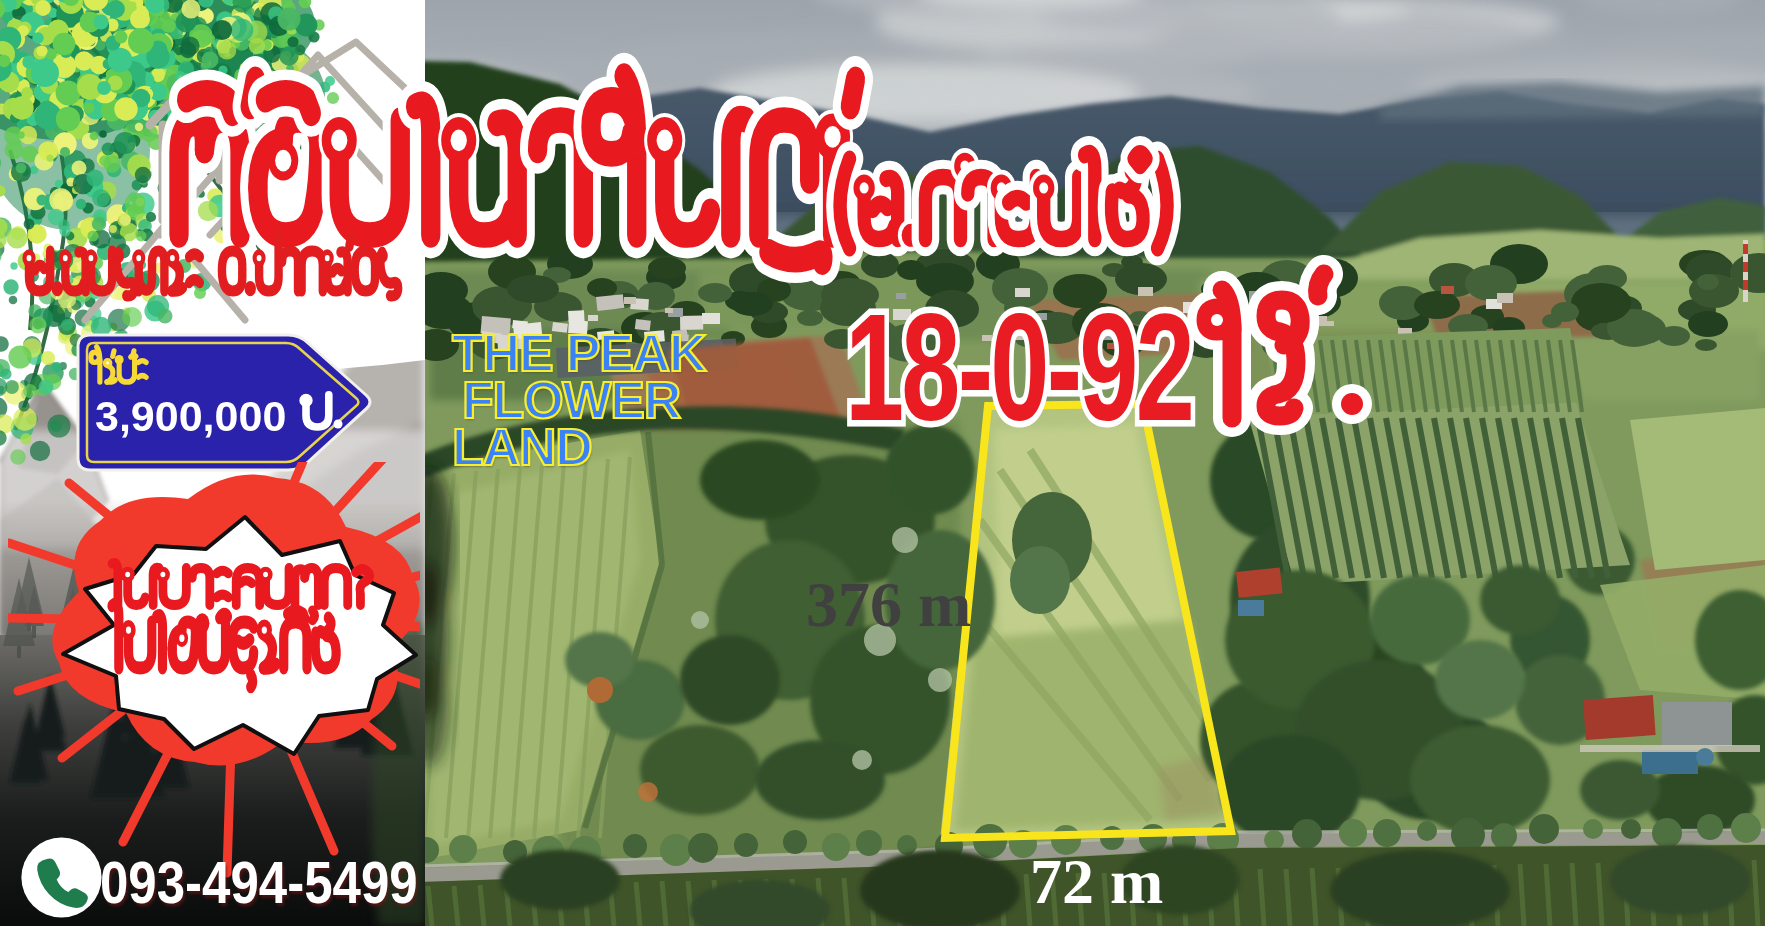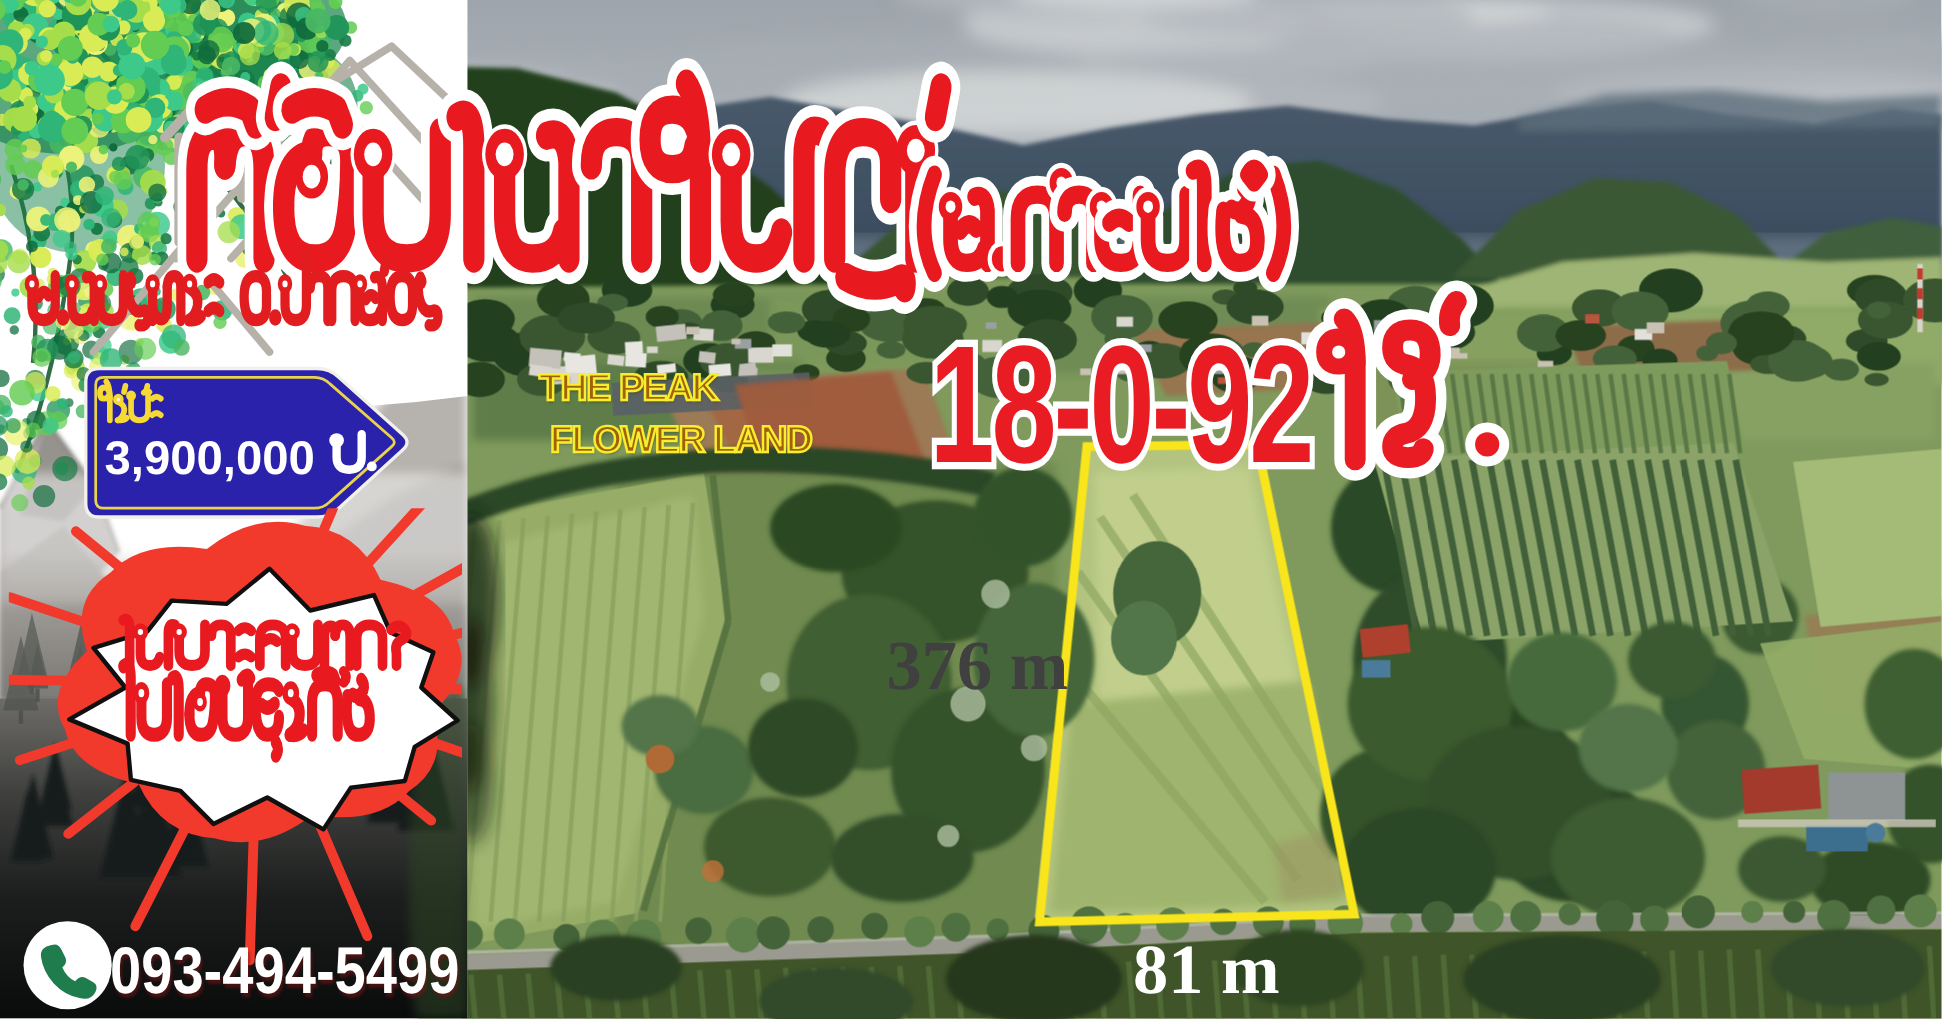--- a/index.html
+++ b/index.html
@@ -2153,16 +2153,16 @@
       <g fill="none" stroke="#ea1c23" stroke-width="19" stroke-linecap="round" stroke-linejoin="round">
         <path d="M1232,418 V330 Q1232,308 1218,308 Q1206,308 1206,320 Q1206,331 1217,331 Q1227,331 1229,323"></path>
         <path d="M1232,330 Q1232,300 1222,290"></path>
         <path d="M1284,345 Q1302,338 1300,318 Q1298,300 1282,300 Q1266,300 1266,316 Q1266,330 1280,332 Q1296,336 1296,362 Q1296,390 1278,394 Q1266,396 1266,406 Q1266,416 1280,416 Q1292,416 1294,408"></path>
         <path d="M1318,296 Q1316,284 1324,274"></path>
       </g>
       <circle cx="1352" cy="404" r="11" fill="#ea1c23"></circle>
       <circle cx="1217" cy="320" r="6" fill="#ffffff"></circle>
       <circle cx="1282" cy="316" r="6" fill="#ffffff"></circle>
     </svg>
-    <div class="abs" style="left:490px;top:330px;width:360px;font-family:'Liberation Sans',sans-serif;font-weight:bold;font-size:34px;line-height:47px;color:#a16207;letter-spacing:-1.2px;-webkit-text-stroke:2.2px #f6ee2e;text-shadow:1px 2px 2px rgba(70,70,20,0.45)">THE PEAK<br><span style="margin-left:10px">FLOWER LAND</span></div>
+    <div class="abs" style="left:452px;top:330px;width:360px;font-family:'Liberation Sans',sans-serif;font-weight:bold;font-size:52px;line-height:47px;color:#3b82f6;letter-spacing:-1.2px;-webkit-text-stroke:2.2px #f6ee2e;text-shadow:1px 2px 2px rgba(70,70,20,0.45)">THE PEAK<br><span style="margin-left:10px">FLOWER LAND</span></div>
     <div class="abs" style="left:806px;top:568px;font-family:'Liberation Serif',serif;font-weight:bold;font-size:64px;color:#404040">376 m</div>
-    <div class="abs" style="left:1030px;top:845px;font-family:'Liberation Serif',serif;font-weight:bold;font-size:64px;color:#ffffff">81 m</div>
+    <div class="abs" style="left:1030px;top:845px;font-family:'Liberation Serif',serif;font-weight:bold;font-size:64px;color:#ffffff">72 m</div>
     <div class="abs" style="left:100px;top:848px;font-family:'Liberation Sans',sans-serif;font-weight:bold;font-size:60px;color:#ffffff;transform:scale(0.85,1);transform-origin:0 0;text-shadow:2px 3px 3px rgba(120,20,20,0.55)">093-494-5499</div>
   </div>
 </body></html>

